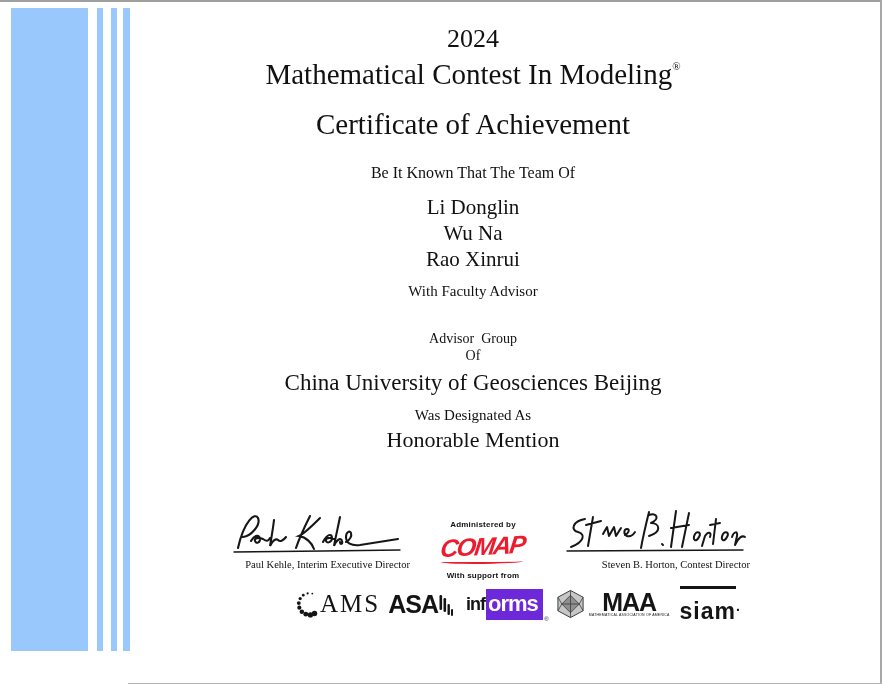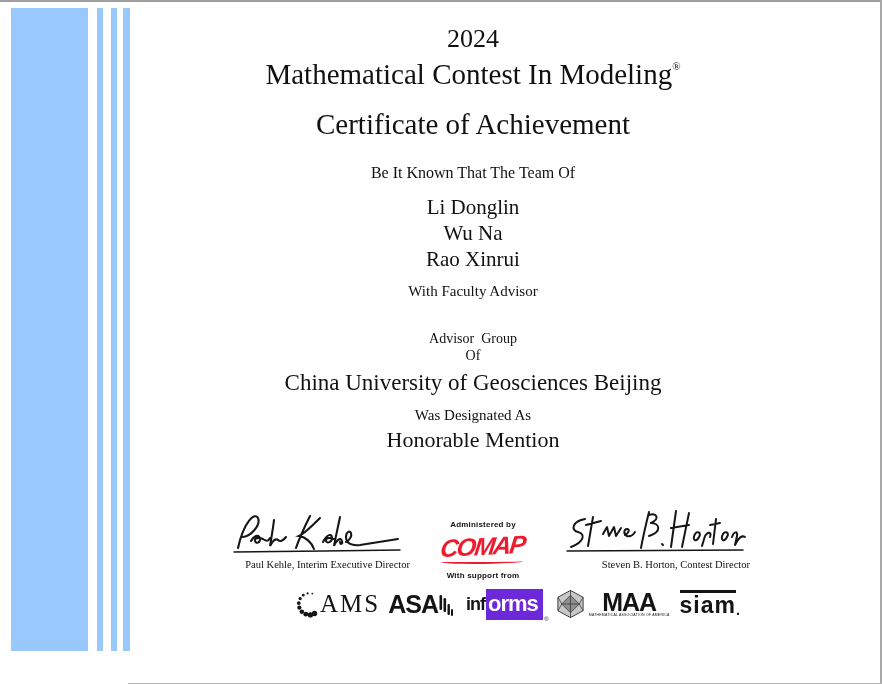--- a/index.html
+++ b/index.html
@@ -67,21 +67,21 @@
   .informs { margin-left:12px; font-family:"Liberation Sans", sans-serif; font-weight:bold; position:relative; }
   .informs-pre { font-size:18px; letter-spacing:-1px; }
   .informs-box { background:#6d28d9; color:#fff; font-size:22px; letter-spacing:-1px; padding:2px 5px 3px 2px; margin-left:1px; }
   .informs-reg { position:absolute; right:-6px; bottom:-2px; font-size:6px; font-weight:normal; }
   .maa { margin-left:12px; }
   .maa-col { display:flex; flex-direction:column; align-items:center; margin-left:3px; }
   .maa-text { font-family:"Liberation Sans", sans-serif; font-weight:bold; font-size:25px; letter-spacing:-1px; line-height:.9; }
   .maa-caption { font-family:"Liberation Sans", sans-serif; font-size:3.5px; white-space:nowrap; letter-spacing:.2px; }
   .siam { margin-left:10px; font-family:"Liberation Sans", sans-serif; font-weight:bold; align-items:flex-start; }
   .siam-text { display:inline-block; font-size:23px; letter-spacing:1px; line-height:1;
-    border-top:3px solid #141414; padding-top:1px; }
+    border-top:3px solid #141414; padding-top:11px; }
 </style>
 </head>
 <body>
 
 <div class="page">
 
   <div class="border-top"></div>
   <div class="border-right"></div>
   <div class="border-bottom"></div>
 

